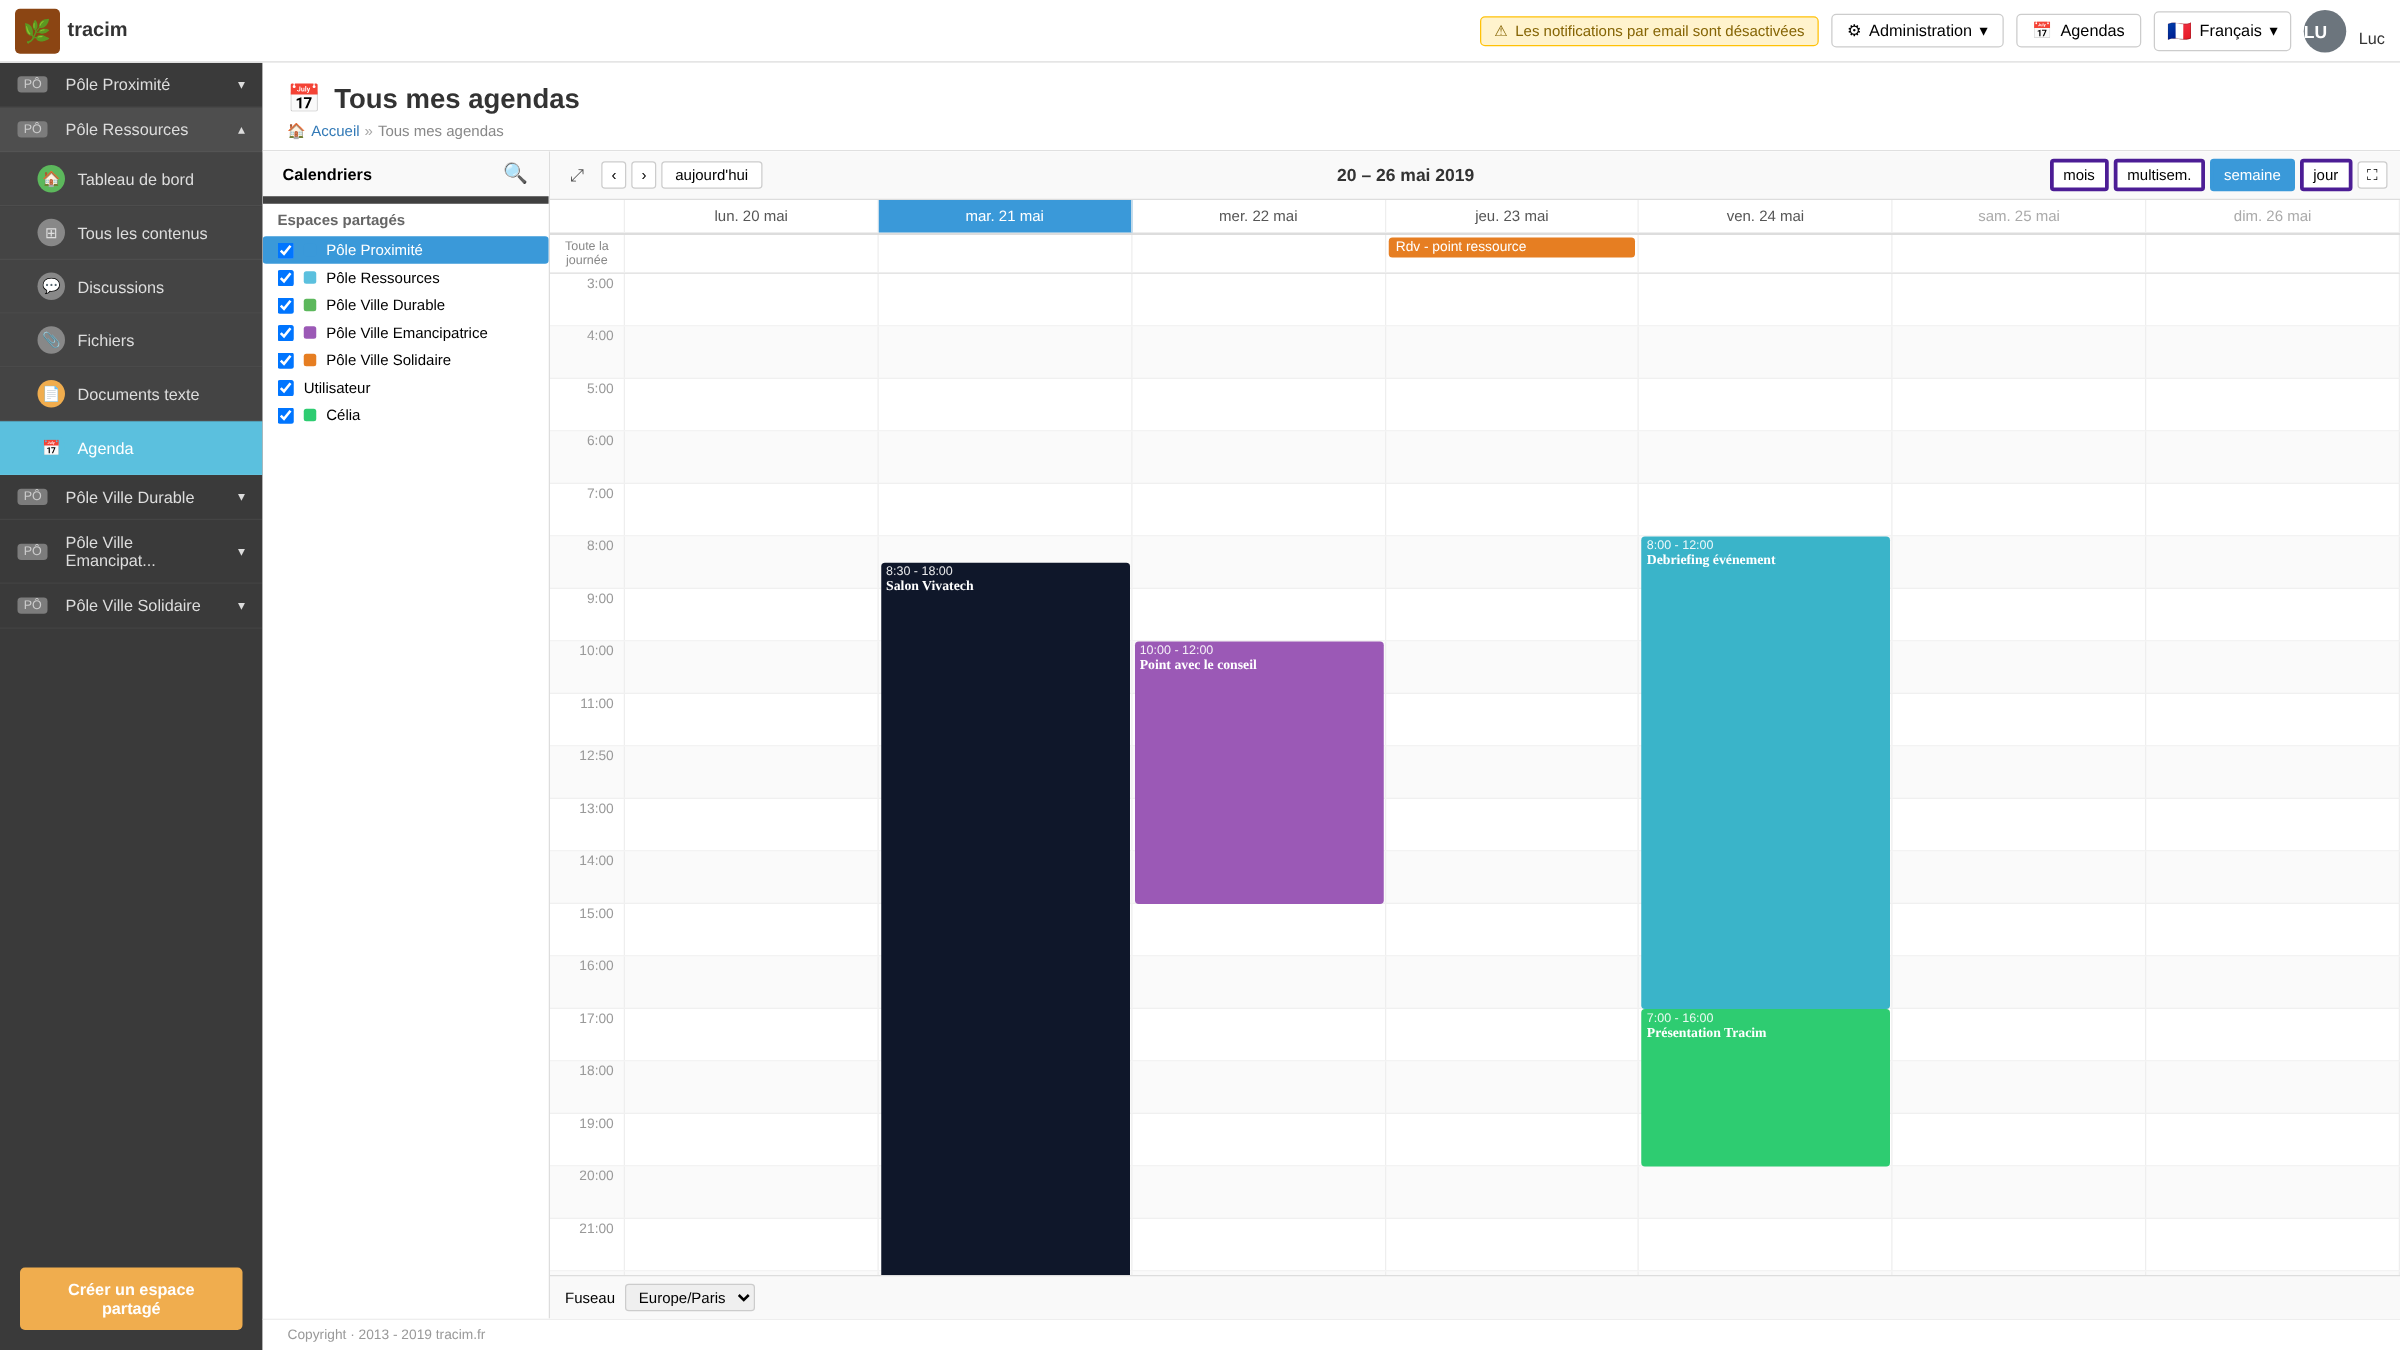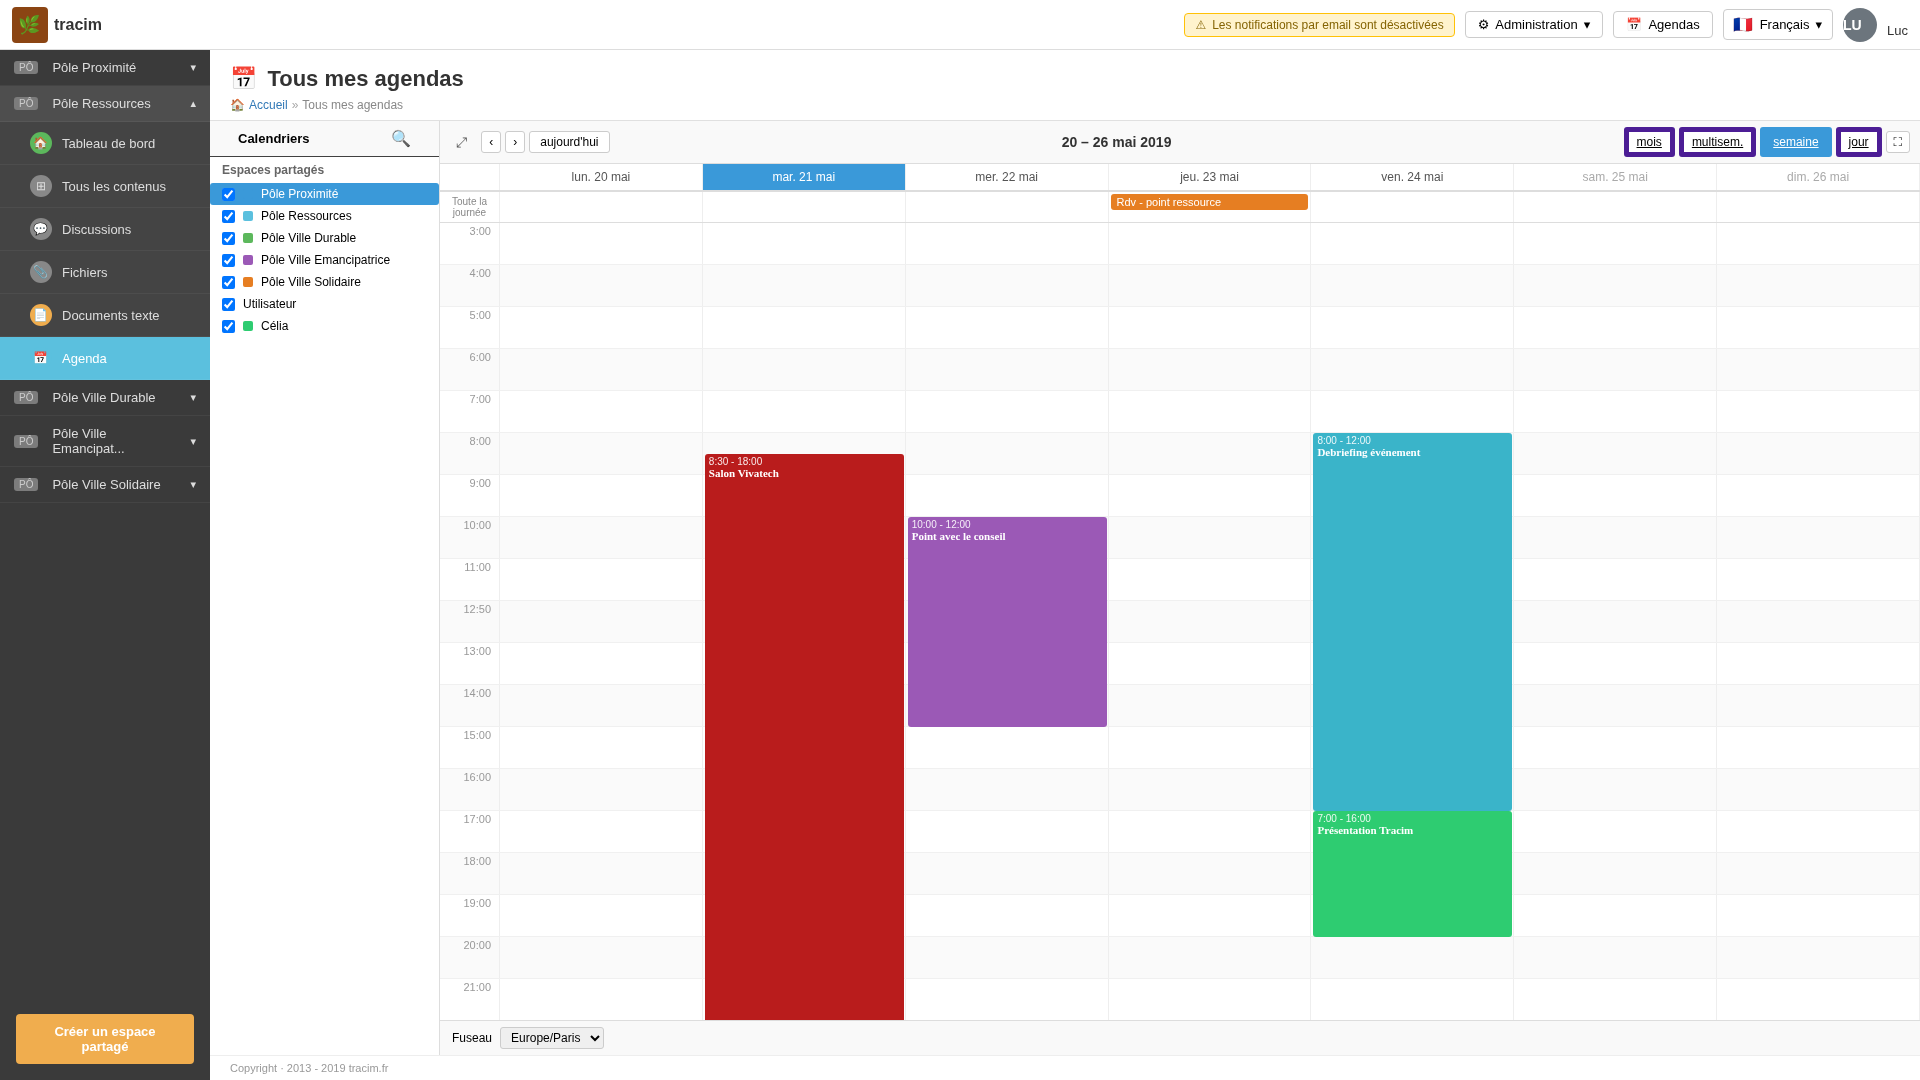--- a/index.html
+++ b/index.html
@@ -83,24 +83,24 @@
     
     .cal-left {
       width: 230px;
       flex-shrink: 0;
       border-right: 1px solid #ddd;
       display: flex;
       flex-direction: column;
       overflow-y: auto;
     }
     .cal-left-header {
-      padding: 8px 28px;
+      padding: 8px 16px;
       font-weight: bold;
       font-size: 13px;
-      border-bottom: 1px solid #404040;
+      border-bottom: 6px solid #404040;
       background: #f9f9f9;
       display: flex;
       align-items: center;
       justify-content: space-between;
     }
     .cal-section-title {
       padding: 6px 12px;
       font-size: 12px;
       color: #666;
       font-weight: bold;
@@ -127,21 +127,21 @@
       align-items: center;
       padding: 6px 10px;
       border-bottom: 1px solid #ddd;
       background: #f9f9f9;
       gap: 8px;
       flex-shrink: 0;
     }
     .cal-toolbar-left { display: flex; align-items: center; gap: 4px; }
     .cal-toolbar-center { flex: 1; text-align: center; font-size: 14px; font-weight: bold; color: #333; }
     .cal-toolbar-right { display: flex; align-items: center; gap: 4px; }
-    .tb-btn { background: #fff; border: 5px solid #4c1d95; border-radius: 3px; padding: 3px 8px; cursor: pointer; font-size: 12px; text-decoration: underline; }
+    .tb-btn { background: #fff; border: 3px solid #4c1d95; border-radius: 3px; padding: 3px 8px; cursor: pointer; font-size: 12px; }
     .tb-btn.active { background: #3a99d9; color: #fff; border-color: #3a99d9; }
     .tb-btn-today { background: #fff; border: 1px solid #ccc; border-radius: 3px; padding: 3px 10px; cursor: pointer; font-size: 12px; }
     .tb-icon-btn { background: #fff; border: 1px solid #ccc; border-radius: 3px; padding: 3px 7px; cursor: pointer; font-size: 12px; }
     .tb-expand { background: none; border: none; cursor: pointer; font-size: 14px; color: #555; padding: 3px 6px; }
 
     
     .cal-grid { flex: 1; overflow-y: auto; display: flex; flex-direction: column; }
 
     
     .cal-header-row {
@@ -675,21 +675,21 @@
                   <div class="time-cell"></div>
                   <div class="time-cell"></div>
                   <div class="time-cell"></div>
                 </div>
               </div>
 
             <div id="events-overlay" style="position:absolute; top:0; left:60px; right:0; bottom:0; display:grid; grid-template-columns: repeat(7, 1fr); pointer-events:none;">
 
               <div id="col-mon" style="position:relative;"></div>
               <div id="col-tue" style="position:relative;">
-                  <div class="cal-event" style="top: 231px; height: 588px; background: #b91c1c; pointer-events: auto; left: 2px; right: 2px; position: absolute;">
+                  <div class="cal-event" style="top: 231px; height: 588px; background: #0f172a; pointer-events: auto; left: 2px; right: 2px; position: absolute;">
                     <div class="ev-time">8:30 - 18:00</div>
                     <div class="ev-title">Salon Vivatech</div>
                   </div>
                 </div>
               <div id="col-wed" style="position:relative;">
                   <div class="cal-event" style="top: 294px; height: 210px; background: rgb(155, 89, 182); pointer-events: auto; left: 2px; right: 2px; position: absolute;">
                     <div class="ev-time">10:00 - 12:00</div>
                     <div class="ev-title">Point avec le conseil</div>
                   </div>
                 </div>

